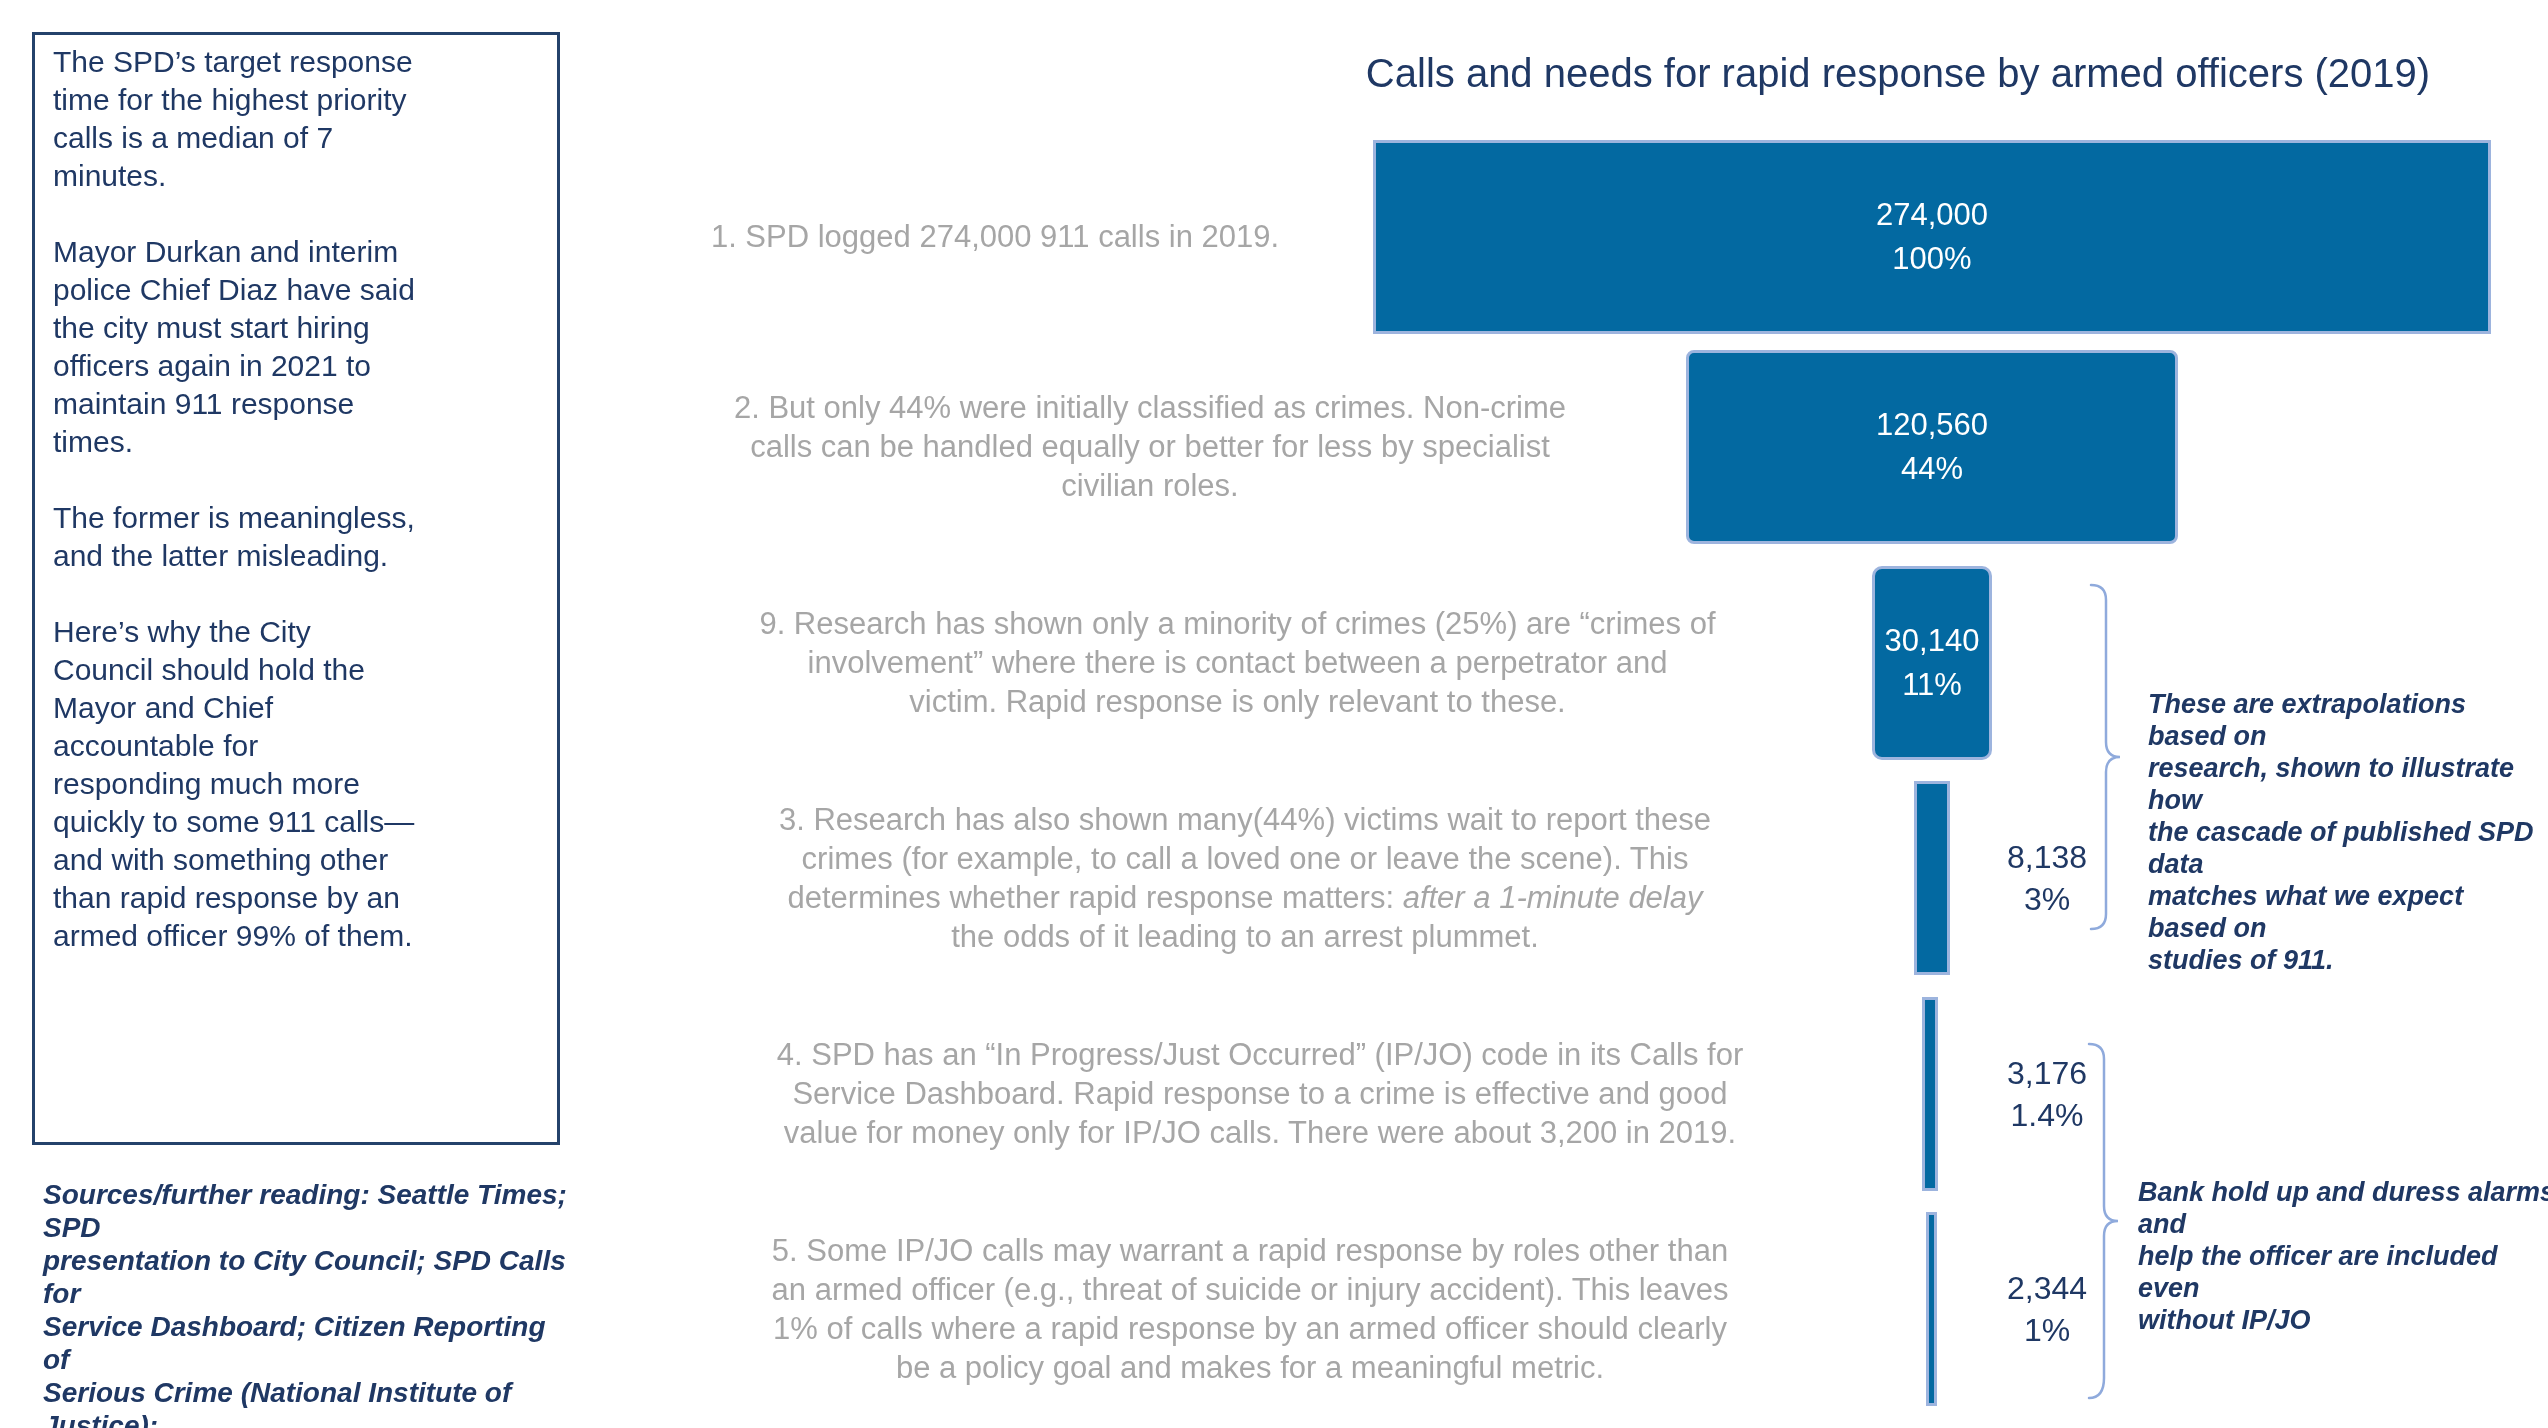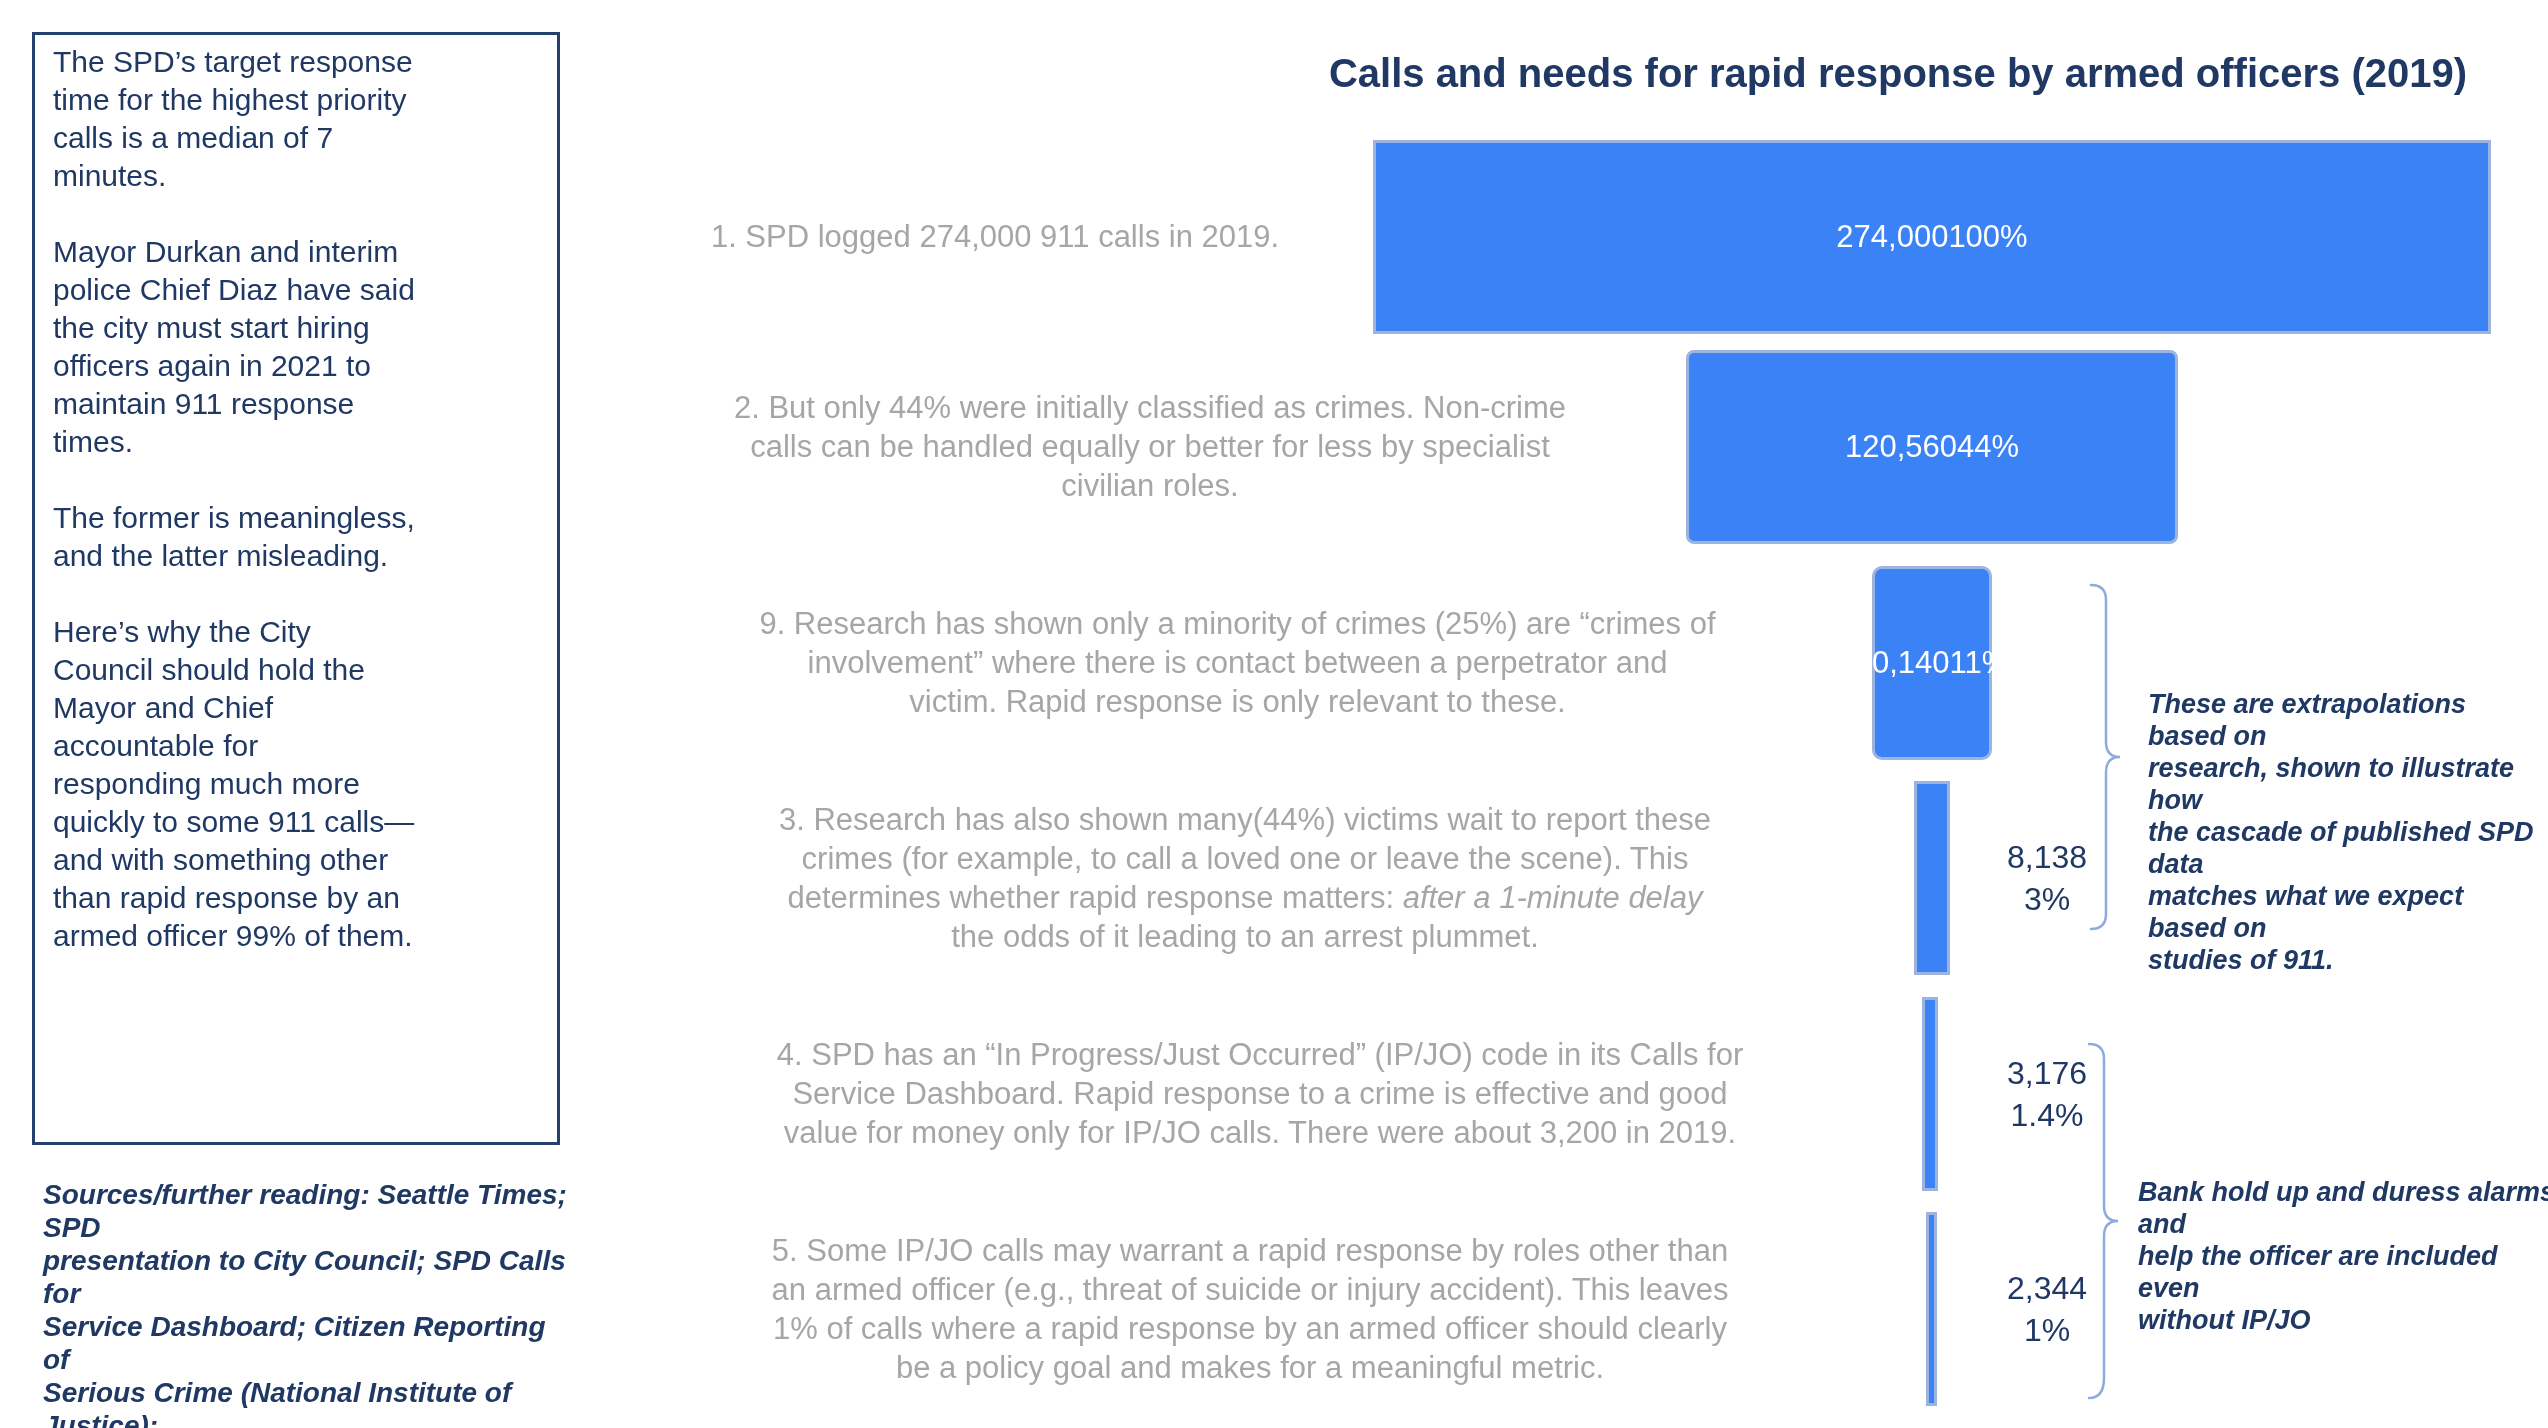--- a/index.html
+++ b/index.html
@@ -20,33 +20,33 @@
   .note-box p{margin:0 0 38px 0;white-space:pre-line;}
   
   .sources{
     position:absolute;left:43px;top:1178px;width:530px;
     color:#1F3864;font-size:28px;line-height:33px;
     font-style:italic;font-weight:600;white-space:pre-line;
   }
   
   .chart-title{
     position:absolute;left:1250px;top:50px;width:1296px;margin:0;
-    text-align:center;color:#1F3864;font-size:40px;line-height:46px;font-weight:700;
+    text-align:center;color:#1F3864;font-size:40px;line-height:46px;font-weight:400;
   }
   
   .row-label{
     position:absolute;color:#A6A6A6;font-size:31px;line-height:39px;
     text-align:center;white-space:pre-line;
   }
   .row-label em{font-style:italic;}
   
   .bar{
-    position:absolute;background:#3b82f6;height:194px;
+    position:absolute;background:#0369a1;height:194px;
     box-sizing:border-box;border:3px solid #9DB4DE;
-    display:flex;flex-direction:row;justify-content:center;align-items:center;
+    display:flex;flex-direction:column;justify-content:center;align-items:center;
   }
   .bar .v{color:#ffffff;font-size:31px;line-height:44px;text-align:center;}
   
   .out-value{
     position:absolute;left:1982px;width:130px;text-align:center;
     color:#1F3864;font-size:32px;line-height:42px;white-space:pre-line;
   }
   
   .brace{position:absolute;}
   

